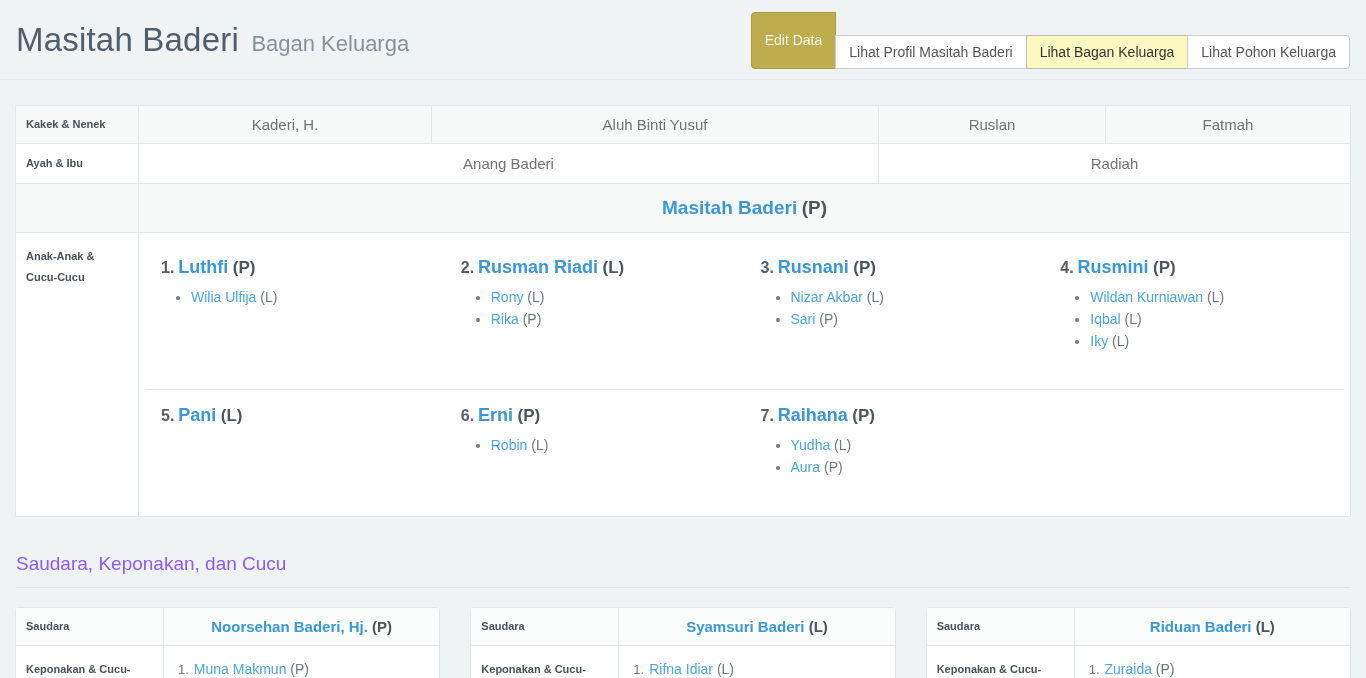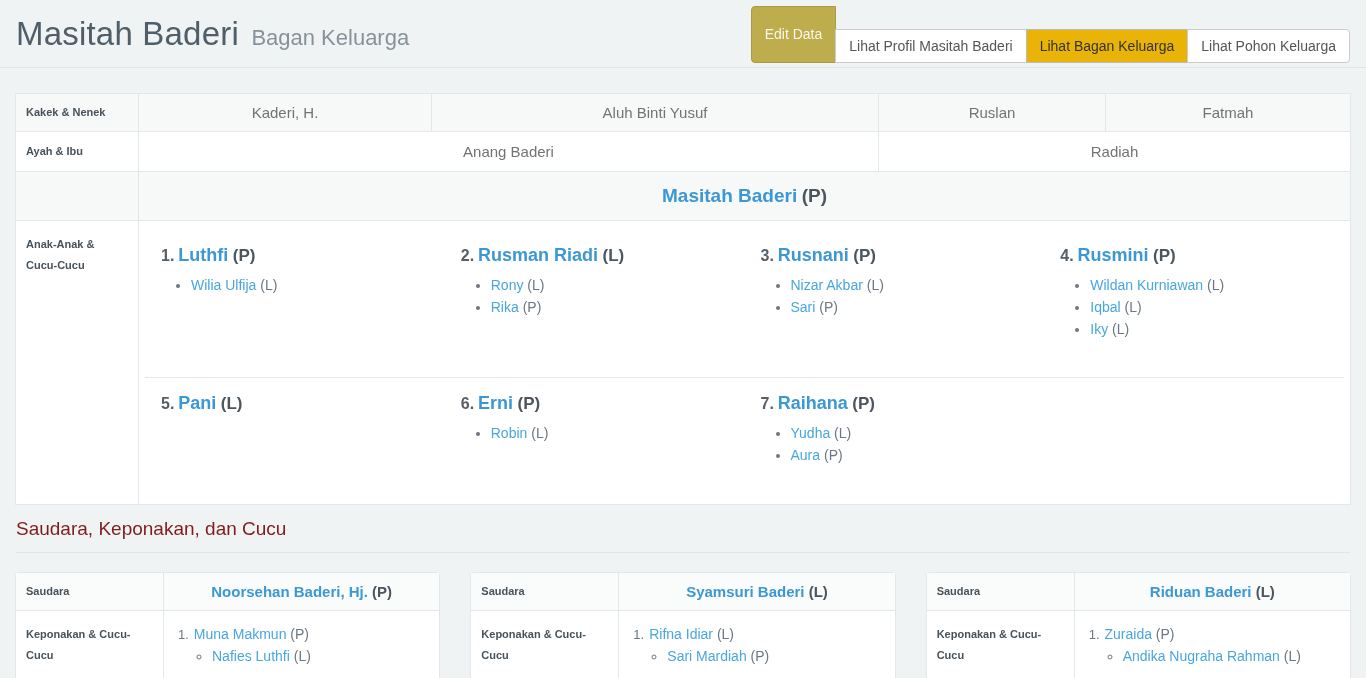--- a/index.html
+++ b/index.html
@@ -10,39 +10,39 @@
     font-family:"Liberation Sans", sans-serif;
     color:#4b555e;
   }
   a { text-decoration:none; cursor:pointer; }
 
   
   .page-header {
     display:flex; justify-content:space-between; align-items:center;
     padding:13px 16px 12px 16px;
     border-bottom:1px solid #e2e7e9;
-    height:68px;
+    height:80px;
   }
   .title-wrap { white-space:nowrap; }
   .page-title { font-size:33px; font-weight:400; color:#4f5e69; letter-spacing:.2px; }
   .page-subtitle { font-size:22px; font-weight:400; color:#86929b; margin-left:8px; }
 
   .btn-group { display:flex; }
   .btn {
     font-family:"Liberation Sans", sans-serif;
     font-size:14px; color:#555;
     background:#fff; border:1px solid #ccc;
     padding:7px 13px; line-height:18px;
     cursor:pointer; white-space:nowrap;
   }
   .btn + .btn { margin-left:-1px;margin-top:23px; }
   .btn:first-child { border-radius:4px 0 0 4px; }
   .btn:last-child  { border-radius:0 4px 4px 0; }
   .btn-gold { background:#bead4c; border-color:#aa9b3f; color:#faf8ec; }
-  .btn-active { background:#eab308; border-color:#bcbcbc; color:#333; }
+  .btn-active { background:#fef9c3; border-color:#bcbcbc; color:#333; }
 
   
   table.family { border-collapse:collapse; margin:25px 15px 0 15px; width:1336px; background:#fff; }
   table.family td { border:1px solid #e2e7e9; }
   tr.striped td { background:#f7f8f8; }
   td.lbl {
     font-weight:bold; font-size:11px; color:#48525b;
     padding:8px 10px; width:123px; line-height:21px;
   }
   td.lbl.top { vertical-align:top; padding-top:13px; }
@@ -63,22 +63,22 @@
   .kid-head { white-space:nowrap; }
   .kid-num { font-size:16px; font-weight:600; color:#555e66; margin-right:4px; }
   .kid-name { font-size:18px; font-weight:bold; color:#3b98d4; }
   .kid-head .gender-b { font-size:17px; }
   .kid ul { margin:10px 0 0 0; padding-left:30px; list-style:disc; }
   .kid ul li { font-size:14px; color:#6b7883; margin:4px 0; line-height:18px; }
   .kid ul a, ol.neph a { color:#4aa6de; }
 
   
   .section-heading {
-    margin:13px 16px 0 16px; padding-bottom:12px;
-    font-size:19px; font-weight:400; color:#7f1d1d;
+    margin:36px 16px 0 16px; padding-bottom:12px;
+    font-size:19px; font-weight:400; color:#8b5cf6;
     border-bottom:1px solid #e0e5e7;
   }
   .cards { display:flex; gap:30px; margin:19px 15px 0 15px; }
   table.card { border-collapse:separate; border-spacing:0; flex:1; width:100%;
     background:#fff; border:1px solid #e2e7e9; border-radius:4px; }
   table.card td { border-bottom:1px solid #e2e7e9; }
   table.card td.lbl { border-right:1px solid #e2e7e9; width:148px; background:#fafbfb; }
   table.card tr.card-head td { background:#fafbfb; height:38px; }
   td.sib-cell { text-align:center; font-size:15px; padding:8px 6px; }
   td.sib-cell a { color:#3b98d4; font-weight:bold; }

